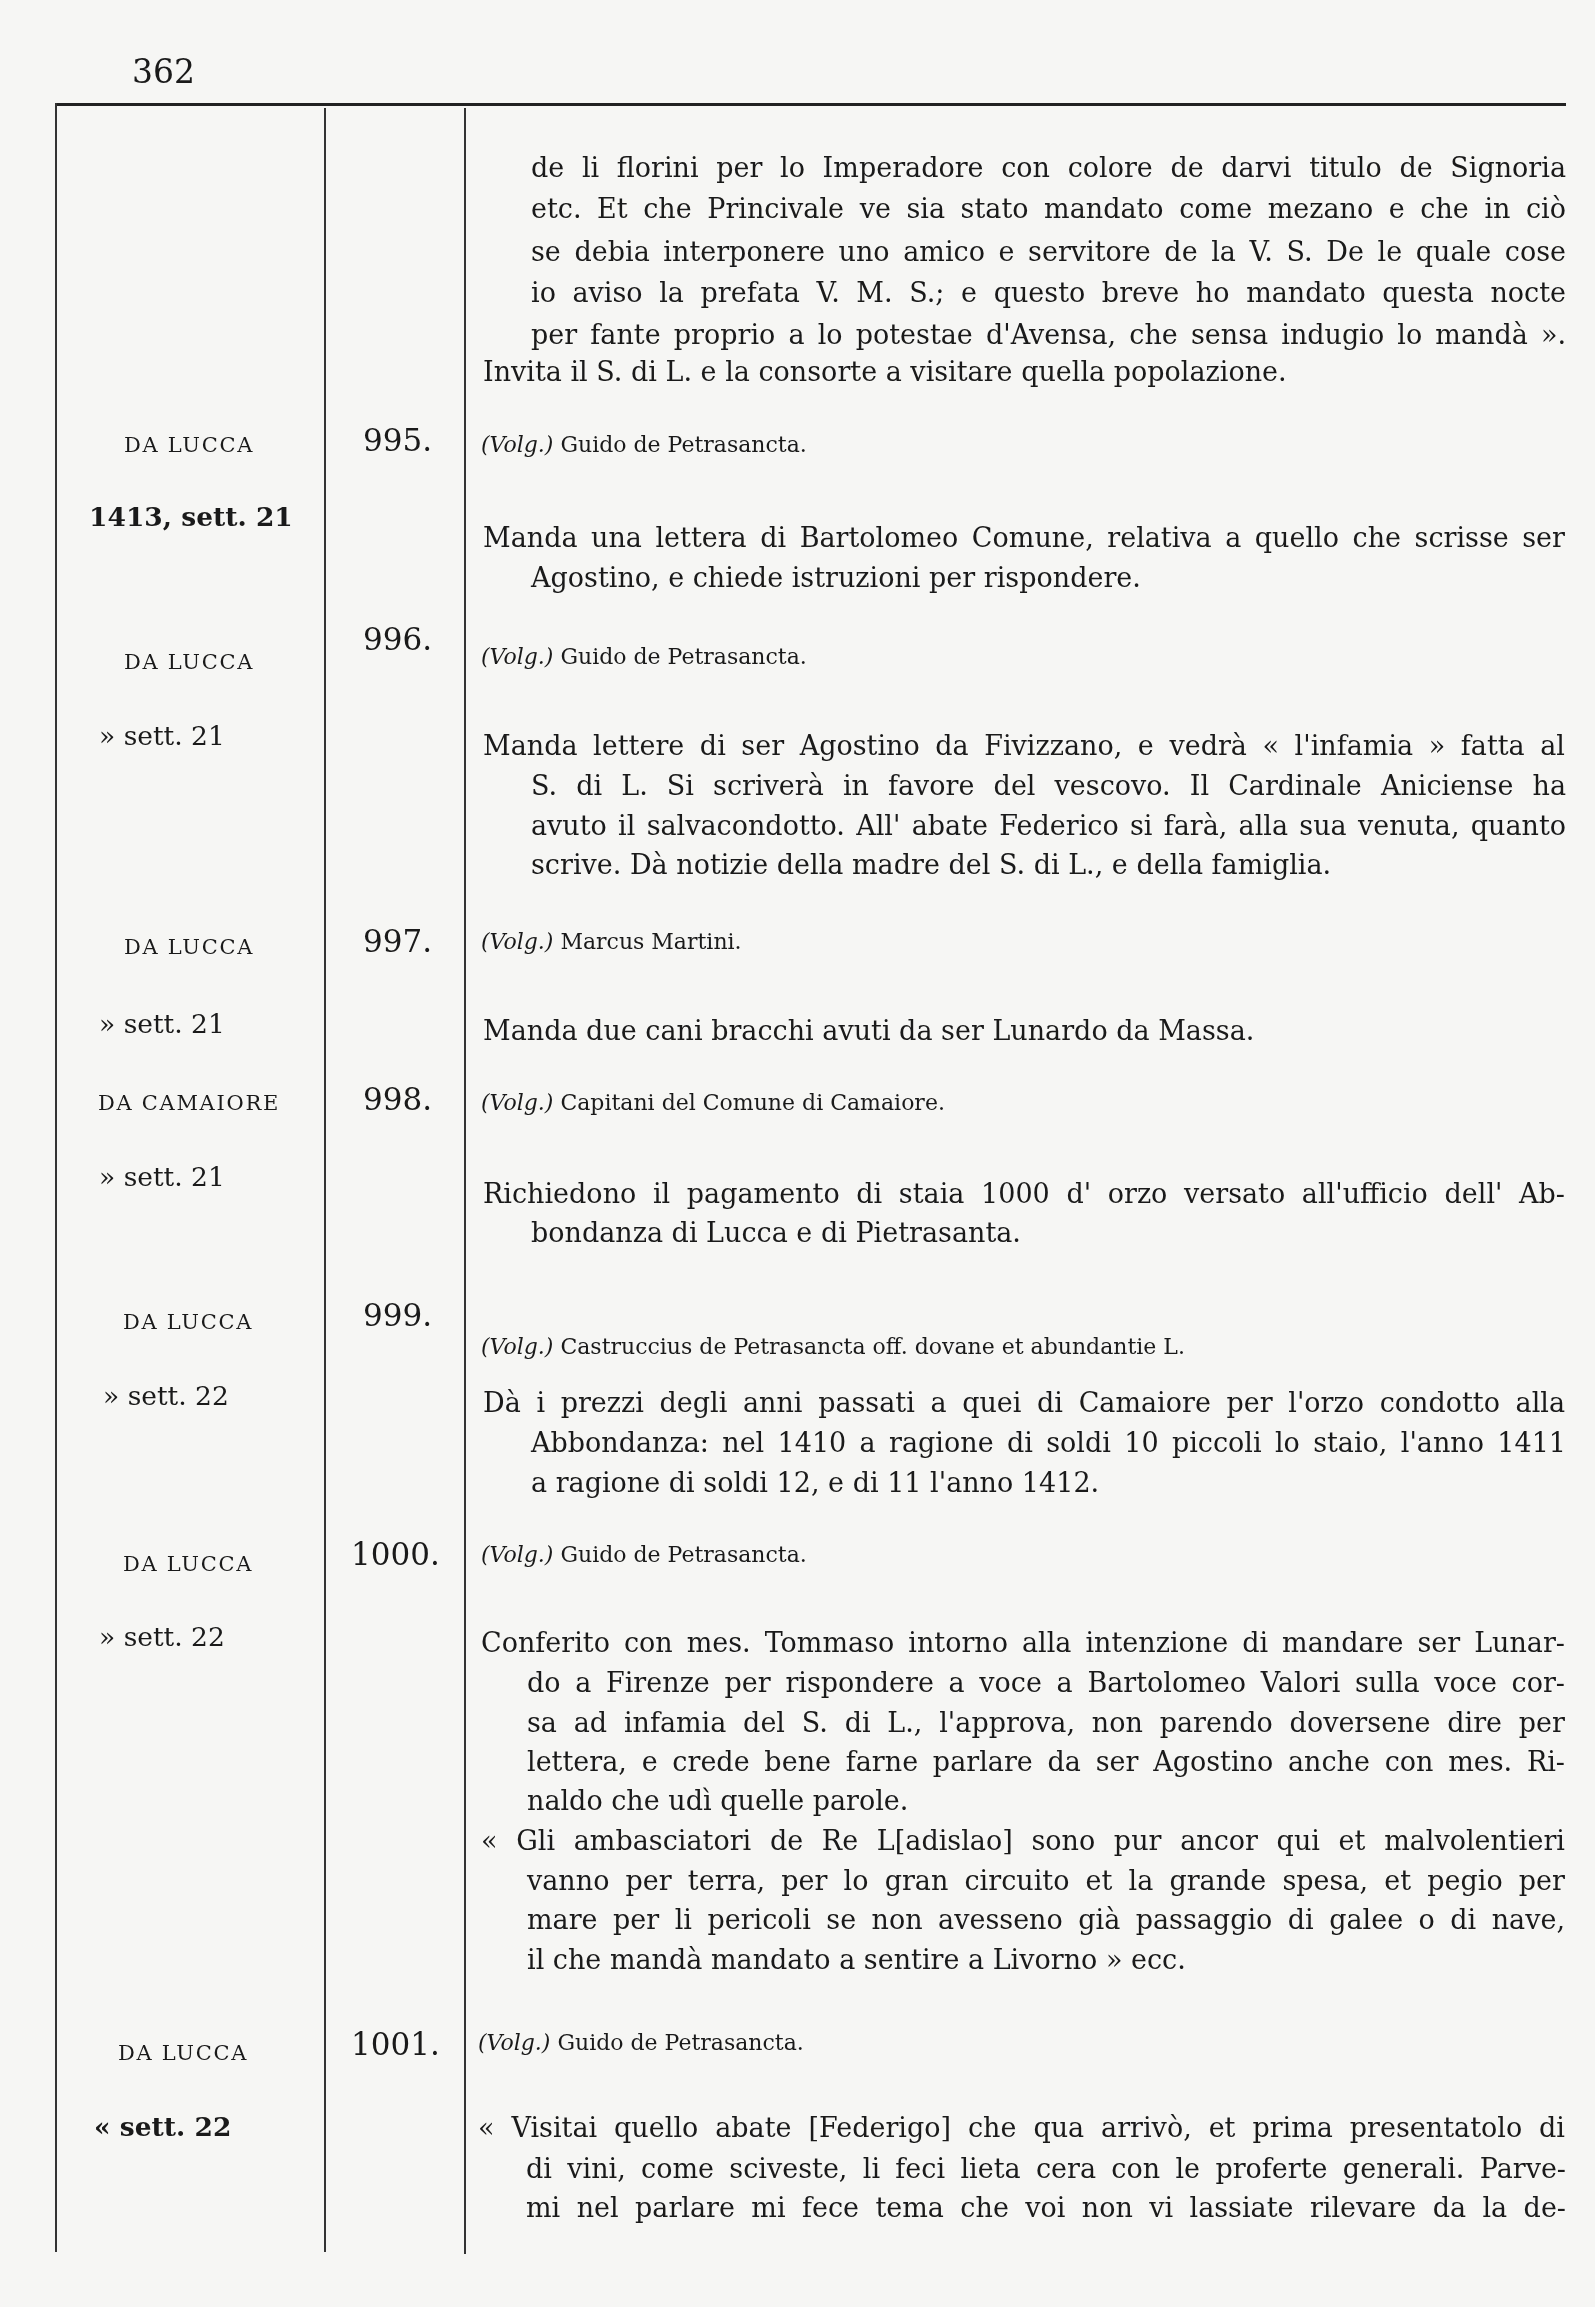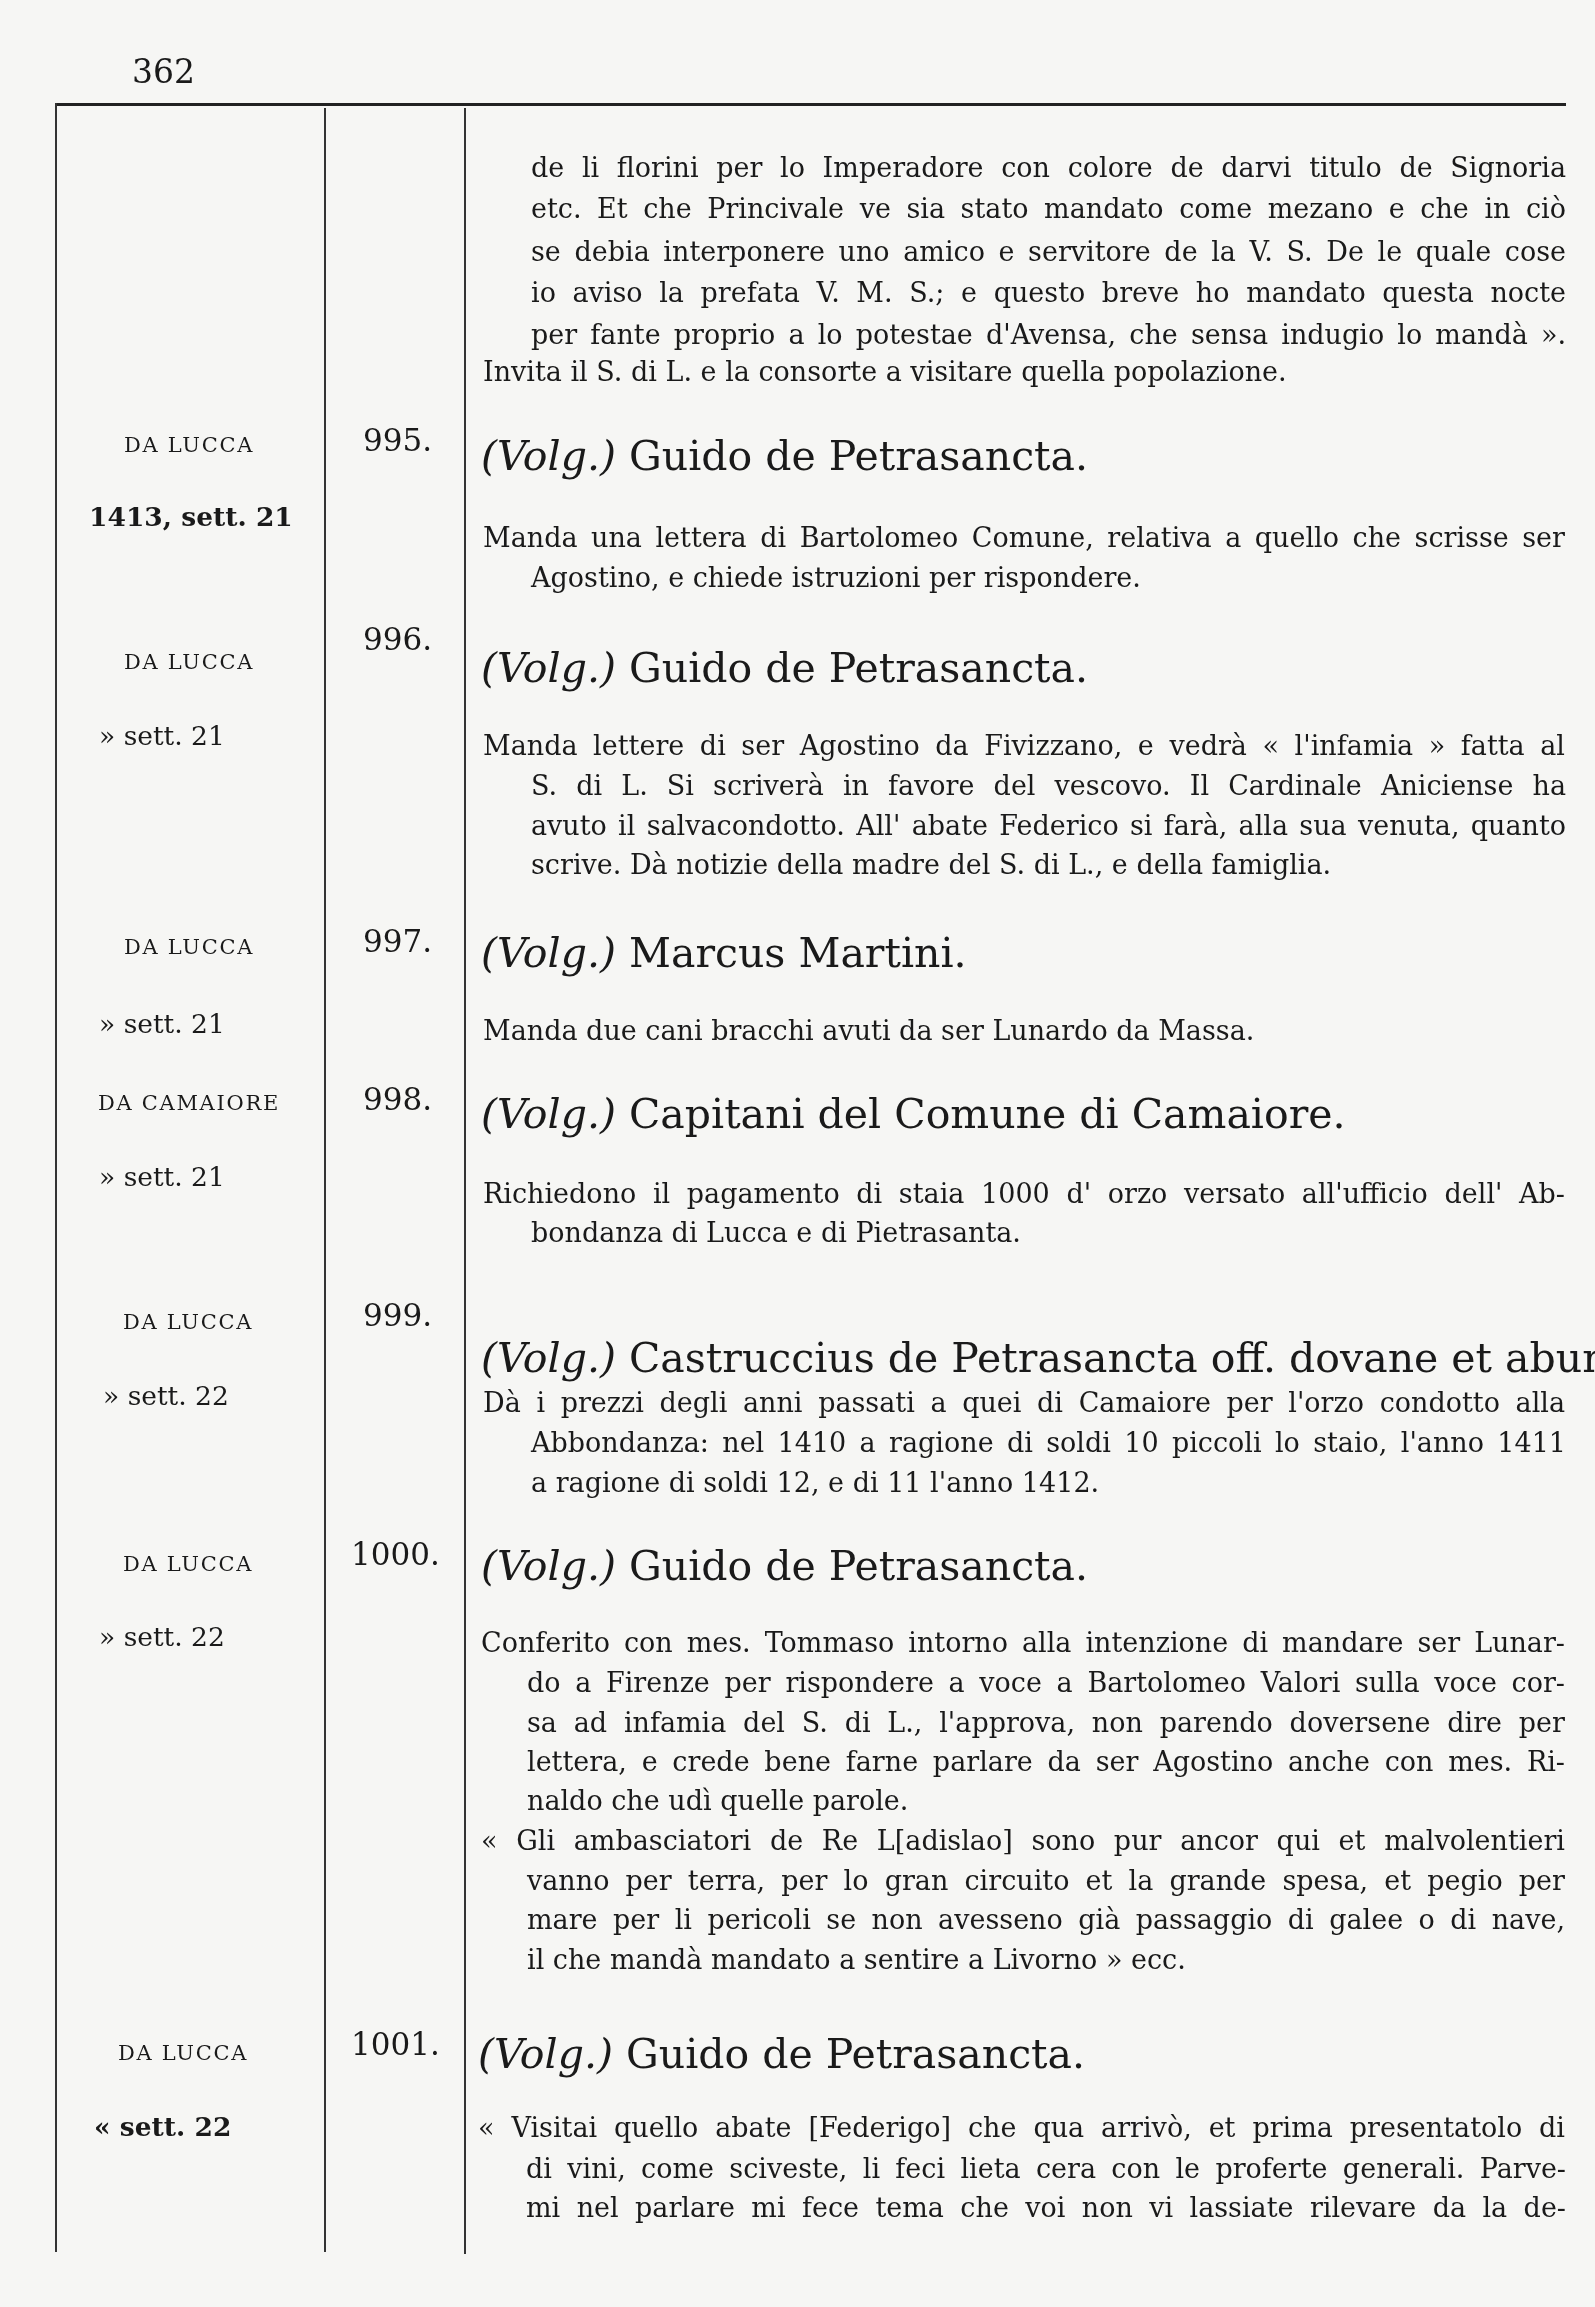--- a/index.html
+++ b/index.html
@@ -7,21 +7,21 @@
          font-family:"DejaVu Serif","Liberation Serif",serif; color:#1a1a1a; }
   .abs { position:absolute; white-space:nowrap; }
   .pagenum { left:132px; top:36px; font-size:33px;margin-top:16px; }
   .toprule { position:absolute; left:55px; top:103px; width:1511px; height:2.5px; background:#222; }
   .vline { position:absolute; width:1.7px; background:#333; }
   .place { font-size:21px; letter-spacing:1.7px; font-variant:small-caps; }
   .date { font-size:26.5px; }
   .date b { font-weight:bold; }
   .num { font-size:31px; }
   .body { font-size:27px; line-height:38px; }
-  .head { font-size:41px; }
+  .head { font-size:22px; }
   .head i { font-style:italic; }
   .line { position:absolute; white-space:nowrap;text-align:right; }
   .just { text-align:justify; text-align-last:justify; }
 </style>
 </head>
 <body>
 
 <div class="abs pagenum">362</div>
 
 <div class="toprule"></div>

